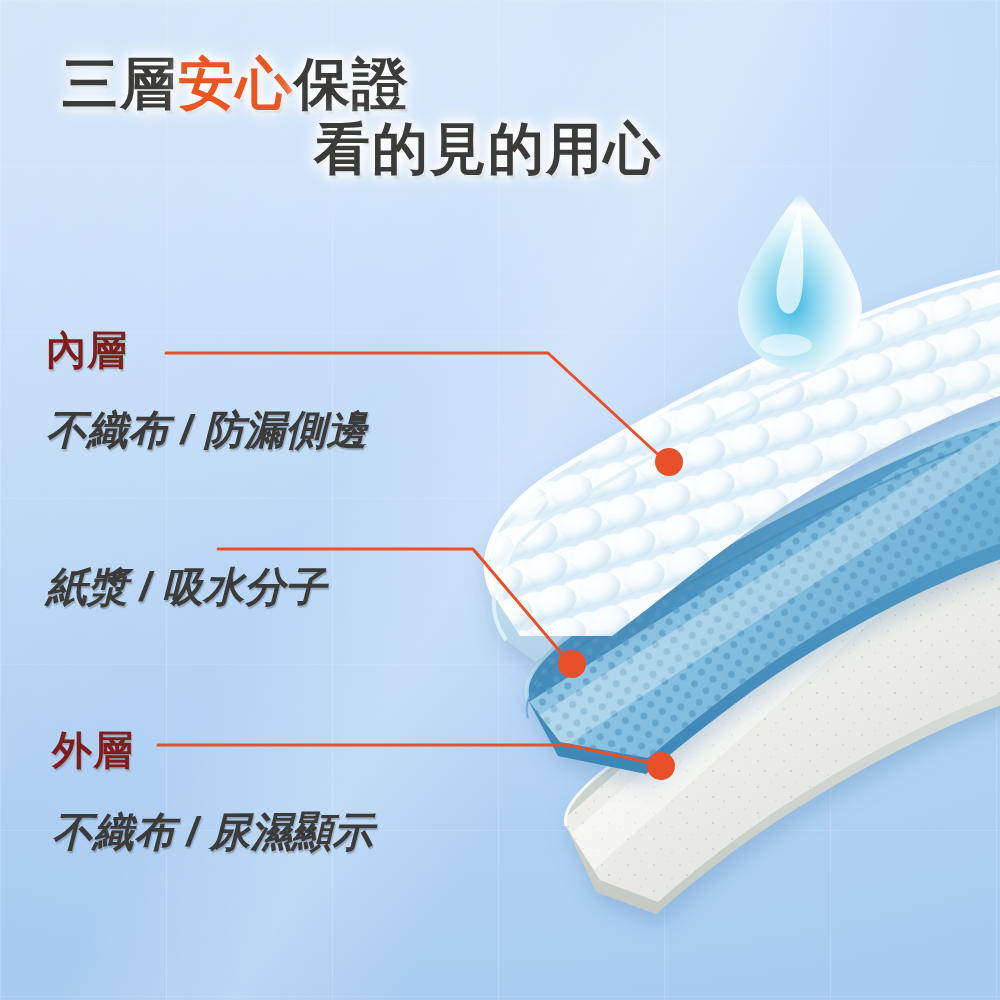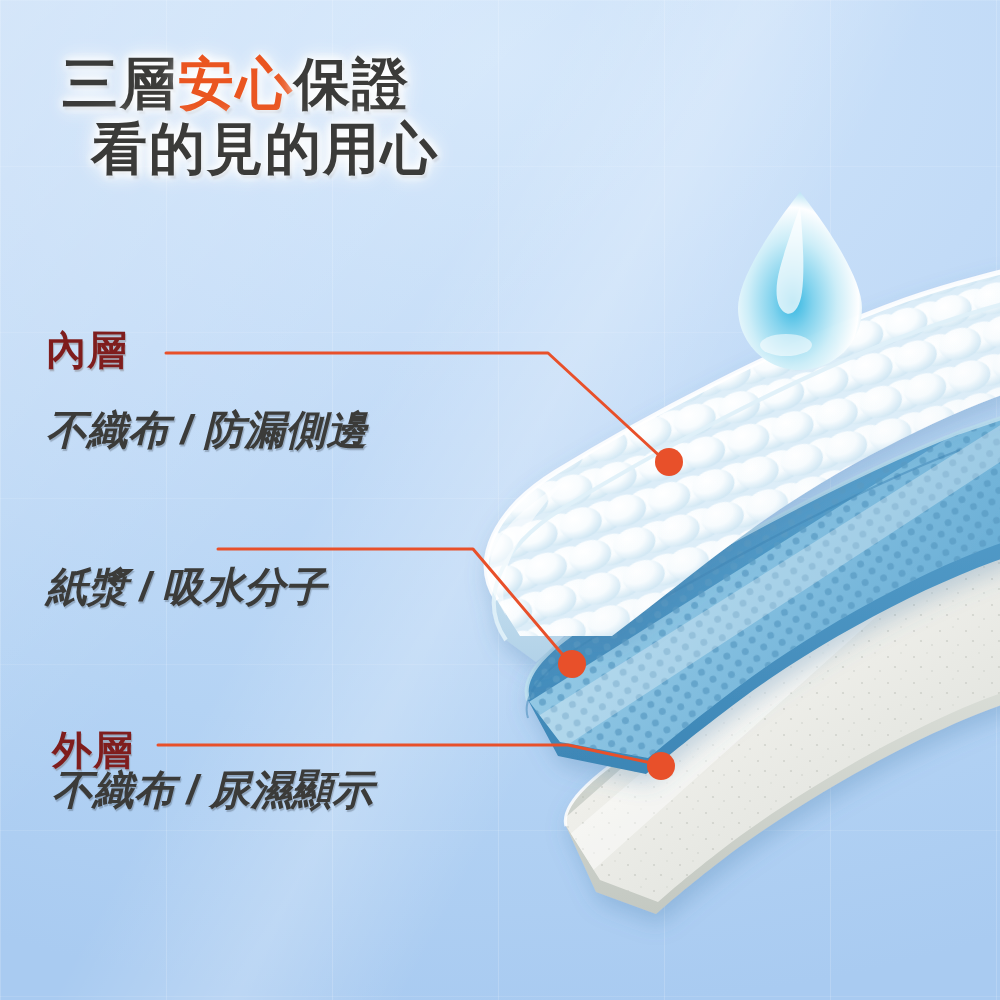--- a/index.html
+++ b/index.html
@@ -39,21 +39,21 @@
     font-size:56px;
     font-weight:700;
     letter-spacing:2px;
     line-height:1.16;
     color:#3b3b39;
     text-shadow:
       0 0 10px #fff, 0 0 10px #fff, 0 0 18px #fff,
       0 0 24px rgba(255,255,255,.95), 2px 3px 2px rgba(70,80,95,.30);
     white-space:nowrap;
   }
-  #hl-line2 { margin-left:29px; }
+  #hl-line2 { margin-left:29px;text-align:right; }
   .hl-accent { color:#ea5520; }
 
   
   #art { position:absolute; inset:0; z-index:20; }
 
   
   .label-block { position:absolute; z-index:45; }
   .label-head {
     font-size:40px; font-weight:700; color:#7f1d1d;
     letter-spacing:1px; line-height:1;
@@ -65,21 +65,21 @@
     letter-spacing:0px; line-height:1;
     text-shadow:1px 2px 1px rgba(70,80,95,.35);
     white-space:nowrap;
     font-style:italic;
   }
   #label-inner { left:46px; top:330px; }
   #label-inner .label-sub { margin-top:40px; }
   #label-absorb { left:46px; top:527px; }
   #label-absorb .label-sub { margin-top:40px; }
   #label-outer { left:52px; top:730px; }
-  #label-outer .label-sub { }
+  #label-outer .label-sub { margin-top:42px; }
 
   svg#leaders { position:absolute; inset:0; z-index:44; pointer-events:none; }
 </style>
 </head>
 <body>
 
 <div id="bg"></div>
 <div id="bg-grid"></div>
 <div id="bg-sheen"></div>
 

